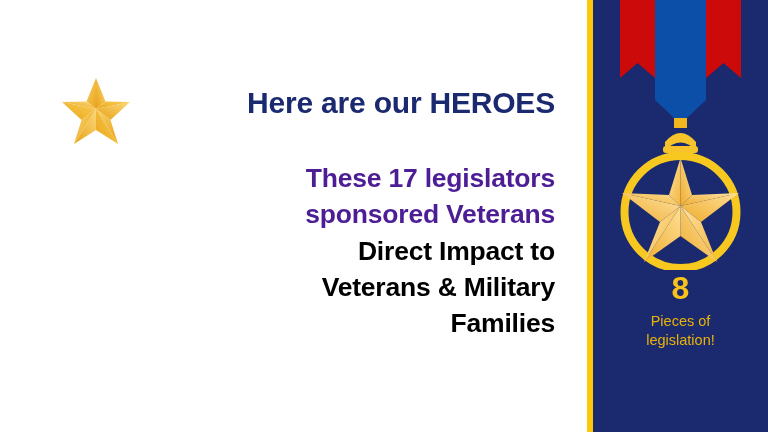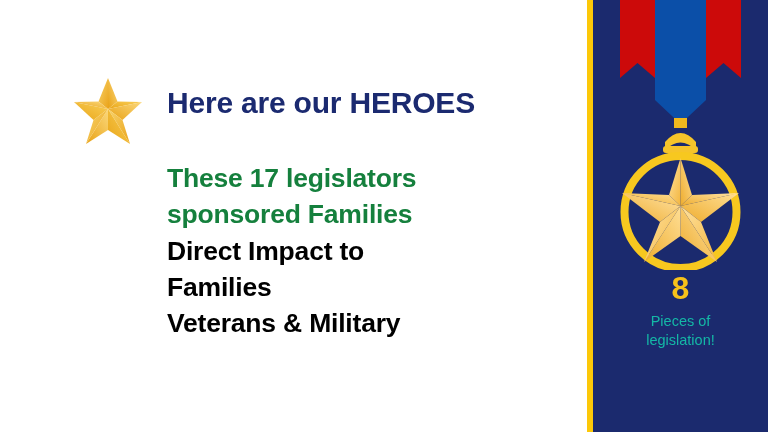--- a/index.html
+++ b/index.html
@@ -13,23 +13,24 @@
     height: 432px;
     overflow: hidden;
     background: #ffffff;
     font-family: "Liberation Sans", sans-serif;
     -webkit-font-smoothing: antialiased;
   }
 
   
   .left-pane {
     position: absolute;
-    left: 12px; top: 0;
+    left: 0; top: 0;
     width: 587px; height: 432px;
     background: #ffffff;
+    text-align: right;
   }
   .hero-star {
     position: absolute;
     left: 60px; top: 76px;
     width: 72px; height: 70px;
   }
   .headline {
     position: absolute;
     left: 155px; top: 86px;
     width: 400px;
@@ -43,21 +44,21 @@
   .body-block {
     position: absolute;
     left: 155px; top: 160px;
     width: 400px;
     font-size: 26.5px;
     font-weight: bold;
     line-height: 1.37;
     letter-spacing: -0.2px;
     margin: 0;
   }
-  .body-dark { color: #15803d; display: block; }
+  .body-dark { color: #4c1d95; display: block; }
   .body-blue { color: #000000; display: block; }
 
   
   .gold-stripe {
     position: absolute;
     left: 587px; top: 0;
     width: 6px; height: 432px;
     background: #fcc808;
   }
   .right-pane {
@@ -81,21 +82,21 @@
     font-weight: bold;
     color: #f7c21a;
     line-height: 1;
   }
   .count-caption {
     position: absolute;
     left: 0; top: 312px;
     width: 175px;
     text-align: center;
     font-size: 14.5px;
-    color: #14b8a6;
+    color: #eab308;
     line-height: 1.3;
   }
   .count-caption span { display: block; }
   .footer-note {
     position: absolute;
     left: 0; top: 400px;
     width: 175px;
     text-align: center;
     font-size: 10.5px;
     color: #5f6f9e;
@@ -137,24 +138,24 @@
           <polygon points="2,26 21.5,44 36,33" fill="url(#gC)"></polygon>
           <polygon points="2,26 26.5,25.5 36,33" fill="url(#gB)"></polygon>
         </g>
       </svg>
     </div>
 
     <h1 class="headline">Here are our HEROES</h1>
 
     <div class="body-block">
       <span class="body-dark">These 17 legislators</span>
-      <span class="body-dark">sponsored Families</span>
+      <span class="body-dark">sponsored Veterans</span>
       <span class="body-blue">Direct Impact to</span>
+      <span class="body-blue">Veterans &amp; Military</span>
       <span class="body-blue">Families</span>
-      <span class="body-blue">Veterans &amp; Military</span>
     </div>
   </div>
 
   <div class="gold-stripe"></div>
 
   <div class="right-pane">
 
     <div class="medal-wrap">
       <svg viewBox="0 0 175 270" width="175" height="270" aria-hidden="true">
         <defs>

